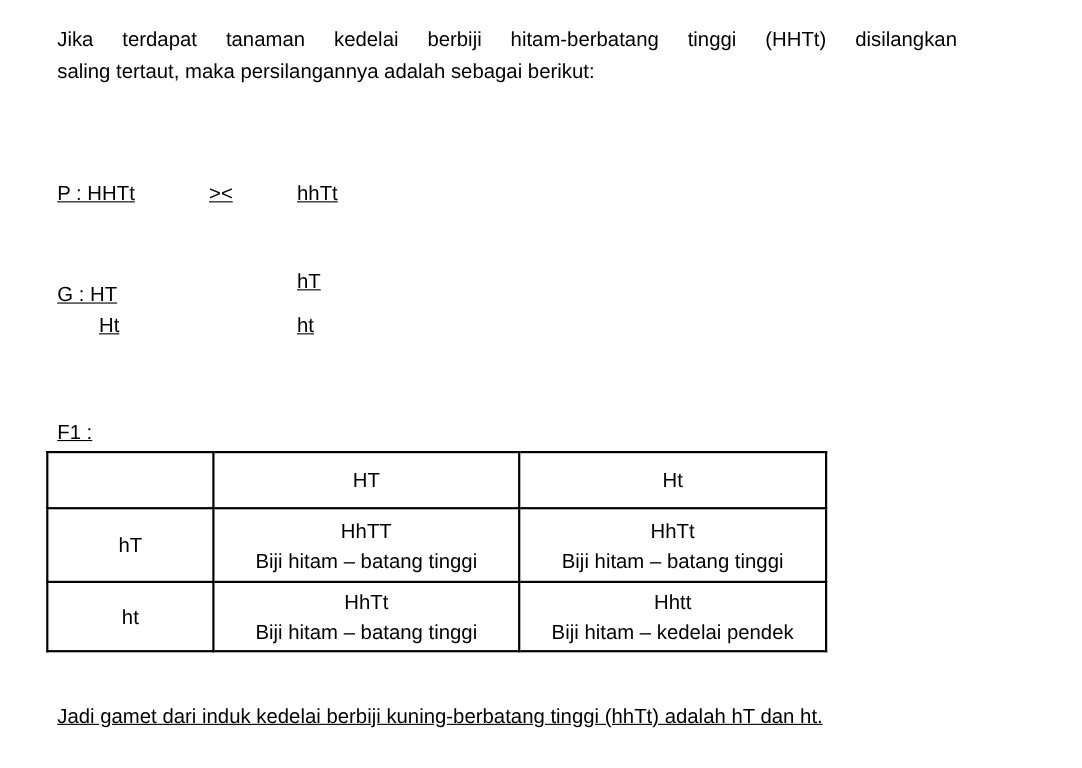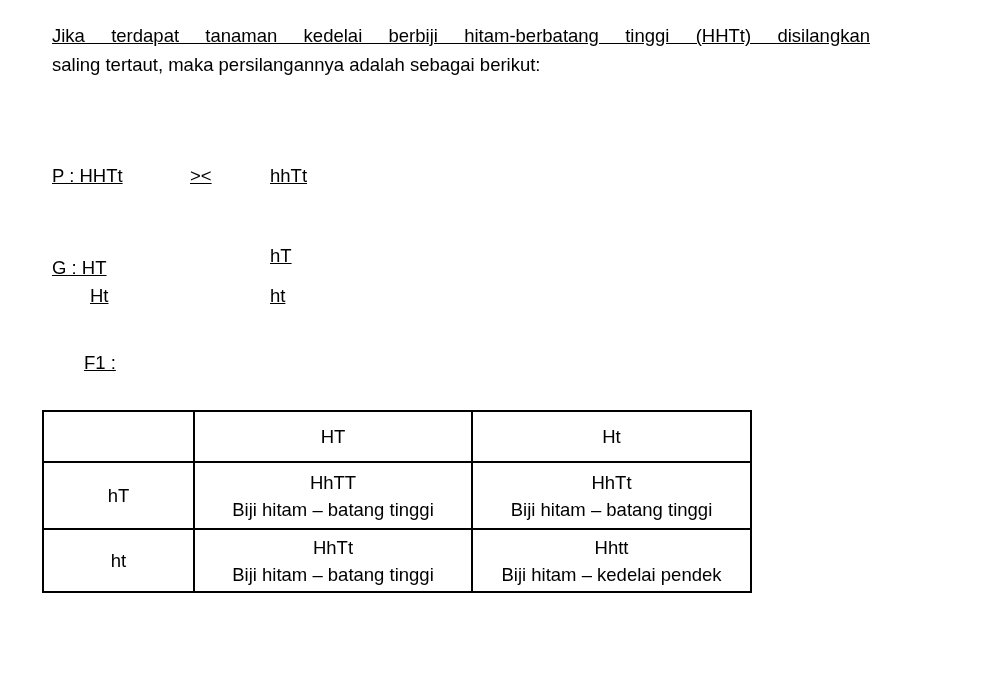--- a/index.html
+++ b/index.html
@@ -20,21 +20,20 @@
   .intro {
     position: absolute;
     left: 52px;
     top: 22px;
     width: 818px;
     line-height: 28.5px;
   }
   .intro .justified {
     text-align: justify;
     text-align-last: justify;
-    text-decoration: underline;
   }
   .abs-line {
     position: absolute;
     line-height: 22px;
     white-space: pre;
     text-decoration: underline;
   }
   .punnett {
     position: absolute;
     left: 42px;
@@ -74,21 +73,21 @@
     <span class="abs-line" style="left:270px; top:165px;">hhTt</span>
   </div>
 
   <div>
     <span class="abs-line" style="left:52px; top:257px;">G : HT</span>
     <span class="abs-line" style="left:270px; top:245px;">hT</span>
     <span class="abs-line" style="left:90px; top:285px;">Ht</span>
     <span class="abs-line" style="left:270px; top:285px;">ht</span>
   </div>
 
-  <span class="abs-line" style="left:52px; top:352px;margin-left:32px;">F1 :</span>
+  <span class="abs-line" style="left:52px; top:382px;">F1 :</span>
 
   <table class="punnett">
     <tbody>
         <tr class="row-header">
       <td class="col-corner"></td>
       <td class="col-a">HT</td>
       <td class="col-b">Ht</td>
     </tr>
     <tr class="row-1">
       <td>hT</td>
@@ -108,14 +107,15 @@
         <div>Biji hitam – batang tinggi</div>
       </td>
       <td>
         <div>Hhtt</div>
         <div>Biji hitam – kedelai pendek</div>
       </td>
     </tr>
   </tbody>
     </table>
 
+  <span class="abs-line" style="left:52px; top:640px;">Jadi gamet dari induk kedelai berbiji kuning-berbatang tinggi (hhTt) adalah hT dan ht.</span>
 
 </div>
 
 </body></html>

